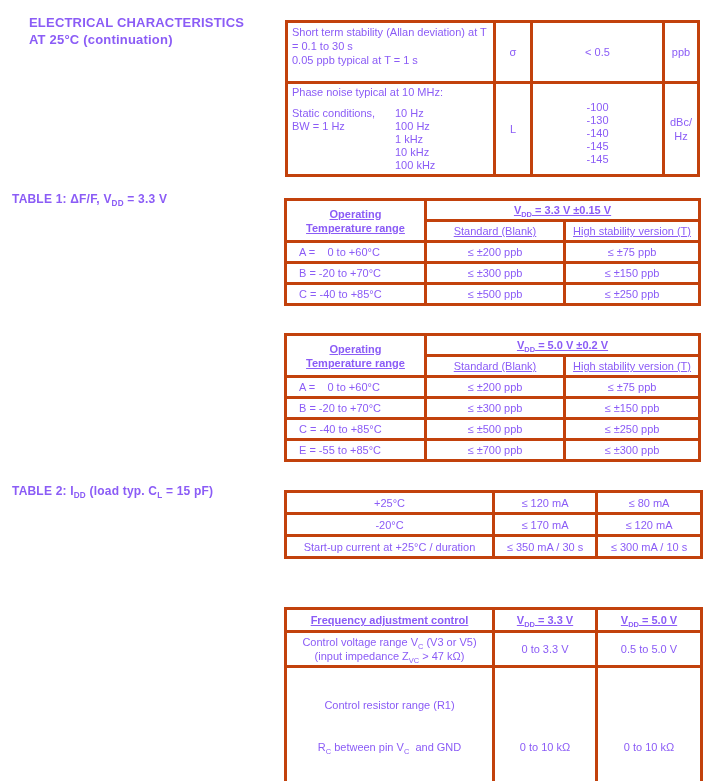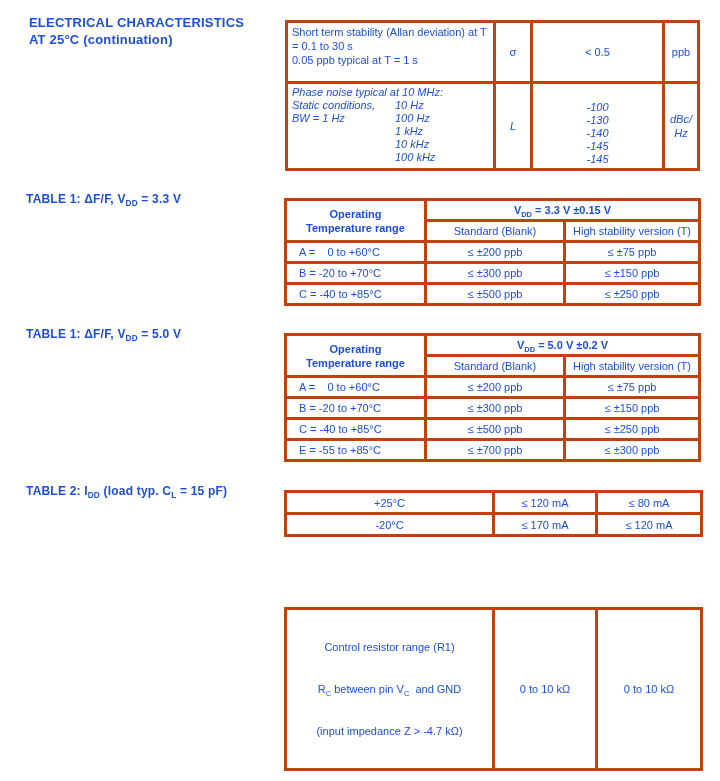--- a/index.html
+++ b/index.html
@@ -1,46 +1,46 @@
 <!DOCTYPE html>
 <html><head>
 <meta charset="utf-8">
 <style>
   * { margin:0; padding:0; box-sizing:border-box; }
   html,body { background:#ffffff; }
   #page {
     position:relative; width:720px; height:781px; background:#ffffff;
-    font-family:"Liberation Sans", sans-serif; color:#1d4ed8;
+    font-family:"Liberation Sans", sans-serif; color:#8b5cf6;
   }
   sub { font-size:68%; line-height:0; }
 
   .heading {
     position:absolute; left:29px; top:14px; width:260px;
     font-size:13px; font-weight:bold; line-height:17px; letter-spacing:.2px;
   }
   .caption {
-    position:absolute; left:26px; width:280px;
+    position:absolute; left:12px; width:280px;
     font-size:12px; font-weight:bold; letter-spacing:.2px;
   }
 
   table { border-collapse:collapse; table-layout:fixed; position:absolute; background:#fff; }
   td, th { border:3px solid #c2410c; font-size:11px; line-height:14px;
            text-align:center; vertical-align:middle; padding:2px 4px; overflow:hidden; }
-  th { font-weight:bold; }
+  th { font-weight:bold;text-decoration:underline; }
   th.thin { font-weight:normal; }
   .left   { text-align:left; }
   .vtop   { vertical-align:top; }
   .ws     { white-space:pre-wrap; }
 
   
   #spec-table { left:285px; top:20px; width:412px; }
   #spec-table .r1 { height:61px; }
-  #spec-table .r2 { height:82px;font-style:italic; }
+  #spec-table .r2 { height:82px; }
   #spec-table td.pncell { line-height:13px; padding-top:2px; }
-  .pn-grid { display:grid; grid-template-columns:103px auto; }
+  .pn-grid { display:grid; grid-template-columns:103px auto;margin-top:8px; }
   .pn-vals { padding-top:15px; line-height:13px; }
 
   
   #t1-33 { left:284px; top:198px; width:414px; }
   #t1-50 { left:284px; top:333px; width:414px; }
   .t1 .hrow1 { height:21px; }
   .t1 .hrow2 { height:21px; }
   #t1-33 .drow { height:19px; }
   #t1-50 .drow { height:20px; }
   .t1 td.range { padding-left:12px; }
@@ -147,21 +147,20 @@
       <td>≤ ±150 ppb</td>
     </tr>
     <tr class="drow">
       <td class="left range ws">C = -40 to +85°C</td>
       <td>≤ ±500 ppb</td>
       <td>≤ ±250 ppb</td>
     </tr>
   </tbody>
     </table>
 
-  <div class="caption" style="top:327px">TABLE 1: ΔF/F, V<sub>DD</sub> = 5.0 V</div>
   <table id="t1-50" class="t1">
     <colgroup>
         <col style="width:140px">
         <col style="width:139px">
         <col style="width:135px">
       </colgroup>
     <tbody>
         <tr class="hrow1">
       <th rowspan="2">
         <div>Operating</div>
@@ -207,30 +206,48 @@
     <tr>
       <td>+25°C</td>
       <td>≤ 120 mA</td>
       <td>≤ 80 mA</td>
     </tr>
     <tr>
       <td>-20°C</td>
       <td>≤ 170 mA</td>
       <td>≤ 120 mA</td>
     </tr>
+    <tr>
+      <td>Start-up current at +25°C / duration</td>
+      <td>≤ 350 mA / 30 s</td>
+      <td>≤ 300 mA / 10 s</td>
+    </tr>
   </tbody>
     </table>
 
   <table id="t3">
     <colgroup>
         <col style="width:208px">
         <col style="width:103px">
         <col style="width:105px">
       </colgroup>
     <tbody>
+        <tr class="hrow">
+      <th>Frequency adjustment control</th>
+      <th>V<sub>DD</sub> = 3.3 V</th>
+      <th>V<sub>DD</sub> = 5.0 V</th>
+    </tr>
+    <tr class="r1">
+      <td>
+        <div>Control voltage range V<sub>C</sub> (V3 or V5)</div>
+        <div>(input impedance Z<sub>VC</sub> &gt; 47 kΩ)</div>
+      </td>
+      <td>0 to 3.3 V</td>
+      <td>0.5 to 5.0 V</td>
+    </tr>
     <tr class="r2">
       <td class="ws">
         <div>Control resistor range (R1)</div>
         <div>R<sub>C</sub> between pin V<sub>C</sub>  and GND</div>
         <div>(input impedance Z &gt; -4.7 kΩ)</div>
       </td>
       <td>0 to 10 kΩ</td>
       <td>0 to 10 kΩ</td>
     </tr>
 

